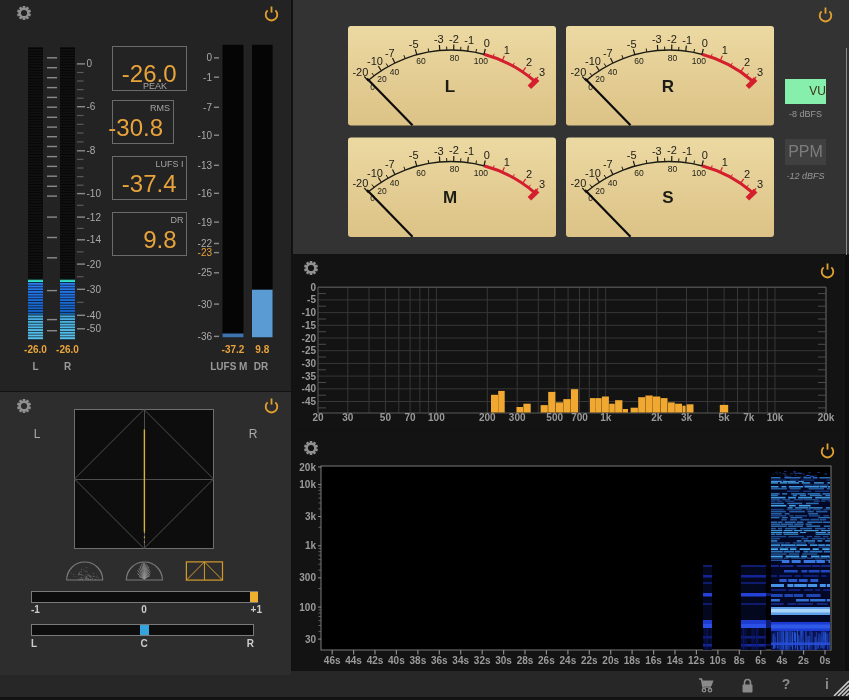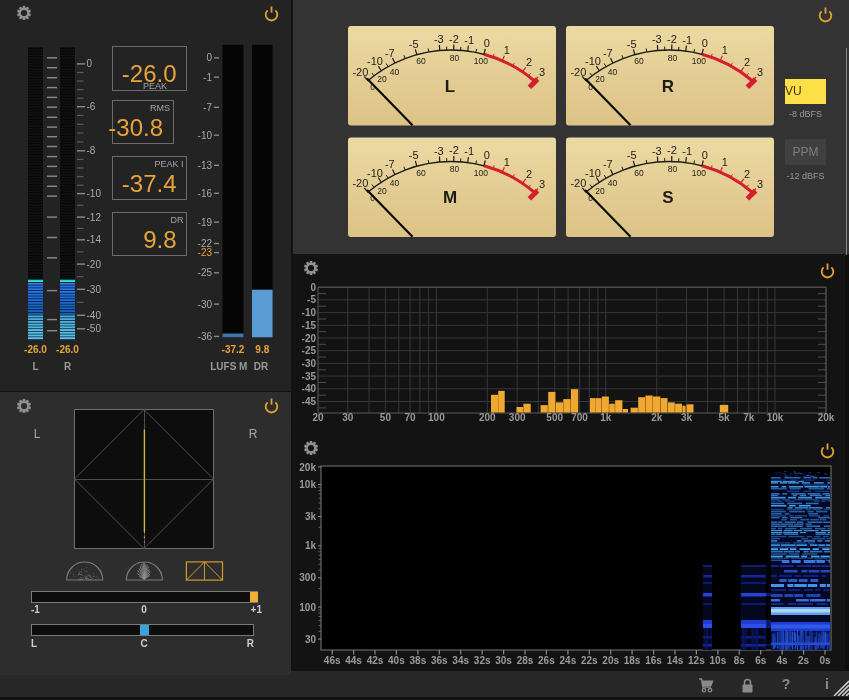--- a/index.html
+++ b/index.html
@@ -128,21 +128,21 @@
 </svg>
 <div style="position:absolute;left:111.5px;top:46.4px;width:75.5px;height:44.5px;border:1px solid #6b6b6b;box-sizing:border-box;">
       <div style="position:absolute;right:19px;top:2px;font-size:9px;color:#a5a5a5;margin-top:32px;">PEAK</div>
       <div style="position:absolute;right:9.5px;bottom:3.5px;font-size:24px;color:#e8a33b;line-height:1;">-26.0</div>
     </div>
 <div style="position:absolute;left:111.5px;top:99.5px;width:62px;height:44.5px;border:1px solid #6b6b6b;box-sizing:border-box;">
       <div style="position:absolute;right:2.5px;top:2px;font-size:9px;color:#a5a5a5;">RMS</div>
       <div style="position:absolute;right:9.5px;bottom:3.5px;font-size:24px;color:#e8a33b;line-height:1;">-30.8</div>
     </div>
 <div style="position:absolute;left:111.5px;top:155.9px;width:75.5px;height:44.5px;border:1px solid #6b6b6b;box-sizing:border-box;">
-      <div style="position:absolute;right:2.5px;top:2px;font-size:9px;color:#a5a5a5;">PEAK I</div>
+      <div style="position:absolute;right:2.5px;top:2px;font-size:9px;color:#a5a5a5;">LUFS I</div>
       <div style="position:absolute;right:9.5px;bottom:3.5px;font-size:24px;color:#e8a33b;line-height:1;margin-top:28px;">-37.4</div>
     </div>
 <div style="position:absolute;left:111.5px;top:211.7px;width:75.5px;height:44.5px;border:1px solid #6b6b6b;box-sizing:border-box;">
       <div style="position:absolute;right:2.5px;top:2px;font-size:9px;color:#a5a5a5;">DR</div>
       <div style="position:absolute;right:9.5px;bottom:3.5px;font-size:24px;color:#e8a33b;line-height:1;">9.8</div>
     </div>
 <svg style="position:absolute;left:17px;top:6px" width="14" height="14" viewBox="0 0 14 14">
       <line x1="11.37" y1="8.42" x2="13.66" y2="9.16" stroke="#909090" stroke-width="2.6"></line>
       <line x1="9.70" y1="10.72" x2="11.11" y2="12.66" stroke="#909090" stroke-width="2.6"></line>
       <line x1="7.00" y1="11.60" x2="7.00" y2="14.00" stroke="#909090" stroke-width="2.6"></line>
@@ -486,24 +486,24 @@
 <text x="469.0" y="187.7" font-size="11" fill="#1c1c16" text-anchor="middle">3</text>
 <text x="299.6" y="201.0" font-size="8.5" fill="#1c1c16" text-anchor="middle">0</text>
 <text x="309.1" y="193.7" font-size="8.5" fill="#1c1c16" text-anchor="middle">20</text>
 <text x="321.4" y="186.1" font-size="8.5" fill="#1c1c16" text-anchor="middle">40</text>
 <text x="348.0" y="175.8" font-size="8.5" fill="#1c1c16" text-anchor="middle">60</text>
 <text x="381.4" y="172.0" font-size="8.5" fill="#1c1c16" text-anchor="middle">80</text>
 <text x="407.8" y="175.7" font-size="8.5" fill="#1c1c16" text-anchor="middle">100</text>
 <text x="377" y="203.0" font-size="17" font-weight="bold" fill="#1c1c16" text-anchor="middle">S</text>
 <line x1="294" y1="190.0" x2="339.5" y2="236.7" stroke="#0c0c0c" stroke-width="2.2"></line>
 </svg>
-<div style="position:absolute;left:492px;top:79px;width:41px;height:25px;background:#fde047;text-align:left;line-height:25px;font-size:12px;color:#3d3114;">VU</div>
+<div style="position:absolute;left:492px;top:79px;width:41px;height:25px;background:#86efac;text-align:right;line-height:25px;font-size:12px;color:#3d3114;">VU</div>
 <div style="position:absolute;left:492px;top:109px;width:41px;text-align:center;font-size:9px;color:#999;">-8 dBFS</div>
-<div style="position:absolute;left:492px;top:139px;width:41px;height:26px;background:#404040;text-align:center;line-height:26px;font-size:12px;color:#7d7d7d;">PPM</div>
-<div style="position:absolute;left:492px;top:171px;width:41px;text-align:center;font-size:9px;color:#999;">-12 dBFS</div>
+<div style="position:absolute;left:492px;top:139px;width:41px;height:26px;background:#404040;text-align:center;line-height:26px;font-size:16px;color:#7d7d7d;">PPM</div>
+<div style="position:absolute;left:492px;top:171px;width:41px;text-align:center;font-size:9px;color:#999;font-style:italic;">-12 dBFS</div>
 <svg style="position:absolute;left:525px;top:7px" width="16" height="16" viewBox="0 0 16 16">
       <path d="M 3.62 4.39 A 5.80 5.80 0 1 0 11.38 4.39" fill="none" stroke="#e2a12f" stroke-width="1.8"></path>
       <line x1="7.5" y1="0.5" x2="7.5" y2="6.60" stroke="#e2a12f" stroke-width="1.8"></line>
     </svg>
 </div>
 <div class="panel" style="left:293px;top:255px;width:556px;height:175px;background:#131313;">
 <svg style="position:absolute;left:-2px;top:0" width="558" height="176" viewBox="0 0 558 176">
 <line x1="27.0" y1="32.2" x2="535.0" y2="32.2" stroke="#373737" stroke-width="1"></line>
 <line x1="27.0" y1="44.9" x2="535.0" y2="44.9" stroke="#373737" stroke-width="1"></line>
 <line x1="27.0" y1="57.6" x2="535.0" y2="57.6" stroke="#373737" stroke-width="1"></line>

